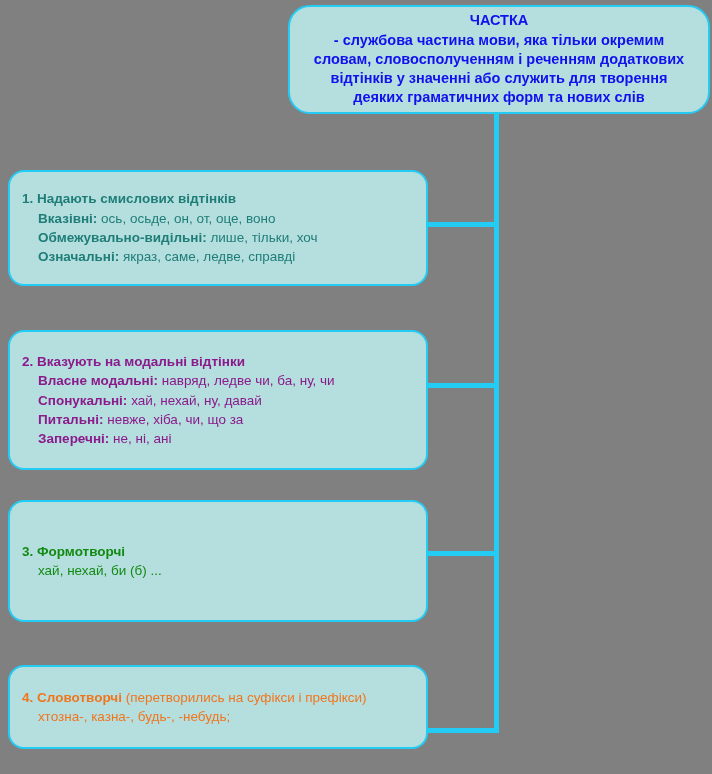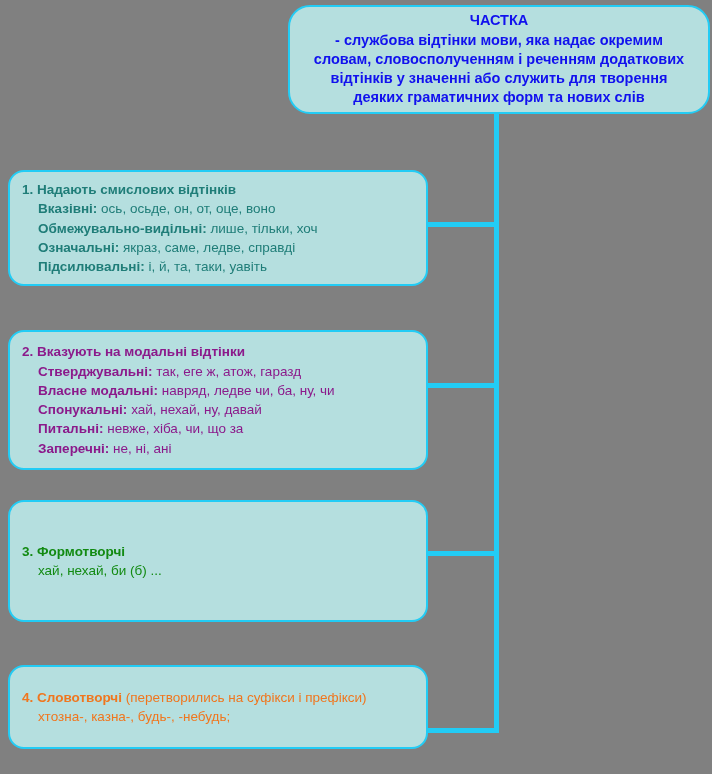--- a/index.html
+++ b/index.html
@@ -102,44 +102,42 @@
   #stub-4 { top: 728px; }
 </style>
 </head>
 <body>
 
 <div id="diagram-canvas">
 
   <div class="node" id="root-node">
     <div class="root-text">
       <span class="root-title">ЧАСТКА</span>
-      <span>- службова відтінки мови, яка надає окремим</span><br>
+      <span>- службова частина мови, яка тільки окремим</span><br>
       <span>словам, словосполученням і реченням додаткових</span><br>
       <span>відтінків у значенні або служить для творення</span><br>
       <span>деяких граматичних форм та нових слів</span>
     </div>
   </div>
 
   <div class="connector" id="trunk-vertical"></div>
   <div class="connector stub" id="stub-1"></div>
   <div class="connector stub" id="stub-2"></div>
   <div class="connector stub" id="stub-3"></div>
   <div class="connector stub" id="stub-4"></div>
 
   <div class="node branch-node" id="node-1">
     <div class="head"><span>1. Надають смислових відтінків</span></div>
     <div class="line"><span class="lbl">Вказівні:</span> <span>ось, осьде, он, от, оце, воно</span></div>
     <div class="line"><span class="lbl">Обмежувально-видільні:</span> <span>лише, тільки, хоч</span></div>
     <div class="line"><span class="lbl">Означальні:</span> <span>якраз, саме, ледве, справді</span></div>
-    <div class="line"><span class="lbl">Підсилювальні:</span> <span>і, й, та, таки, уавіть</span></div>
   </div>
 
   <div class="node branch-node" id="node-2">
     <div class="head"><span>2. Вказують на модальні відтінки</span></div>
-    <div class="line"><span class="lbl">Стверджувальні:</span> <span>так, еге ж, атож, гаразд</span></div>
     <div class="line"><span class="lbl">Власне модальні:</span> <span>навряд, ледве чи, ба, ну, чи</span></div>
     <div class="line"><span class="lbl">Спонукальні:</span> <span>хай, нехай, ну, давай</span></div>
     <div class="line"><span class="lbl">Питальні:</span> <span>невже, хіба, чи, що за</span></div>
     <div class="line"><span class="lbl">Заперечні:</span> <span>не, ні, ані</span></div>
   </div>
 
   <div class="node branch-node" id="node-3">
     <div class="head"><span>3. Формотворчі</span></div>
     <div class="line">хай, нехай, би (б) ...</div>
   </div>

